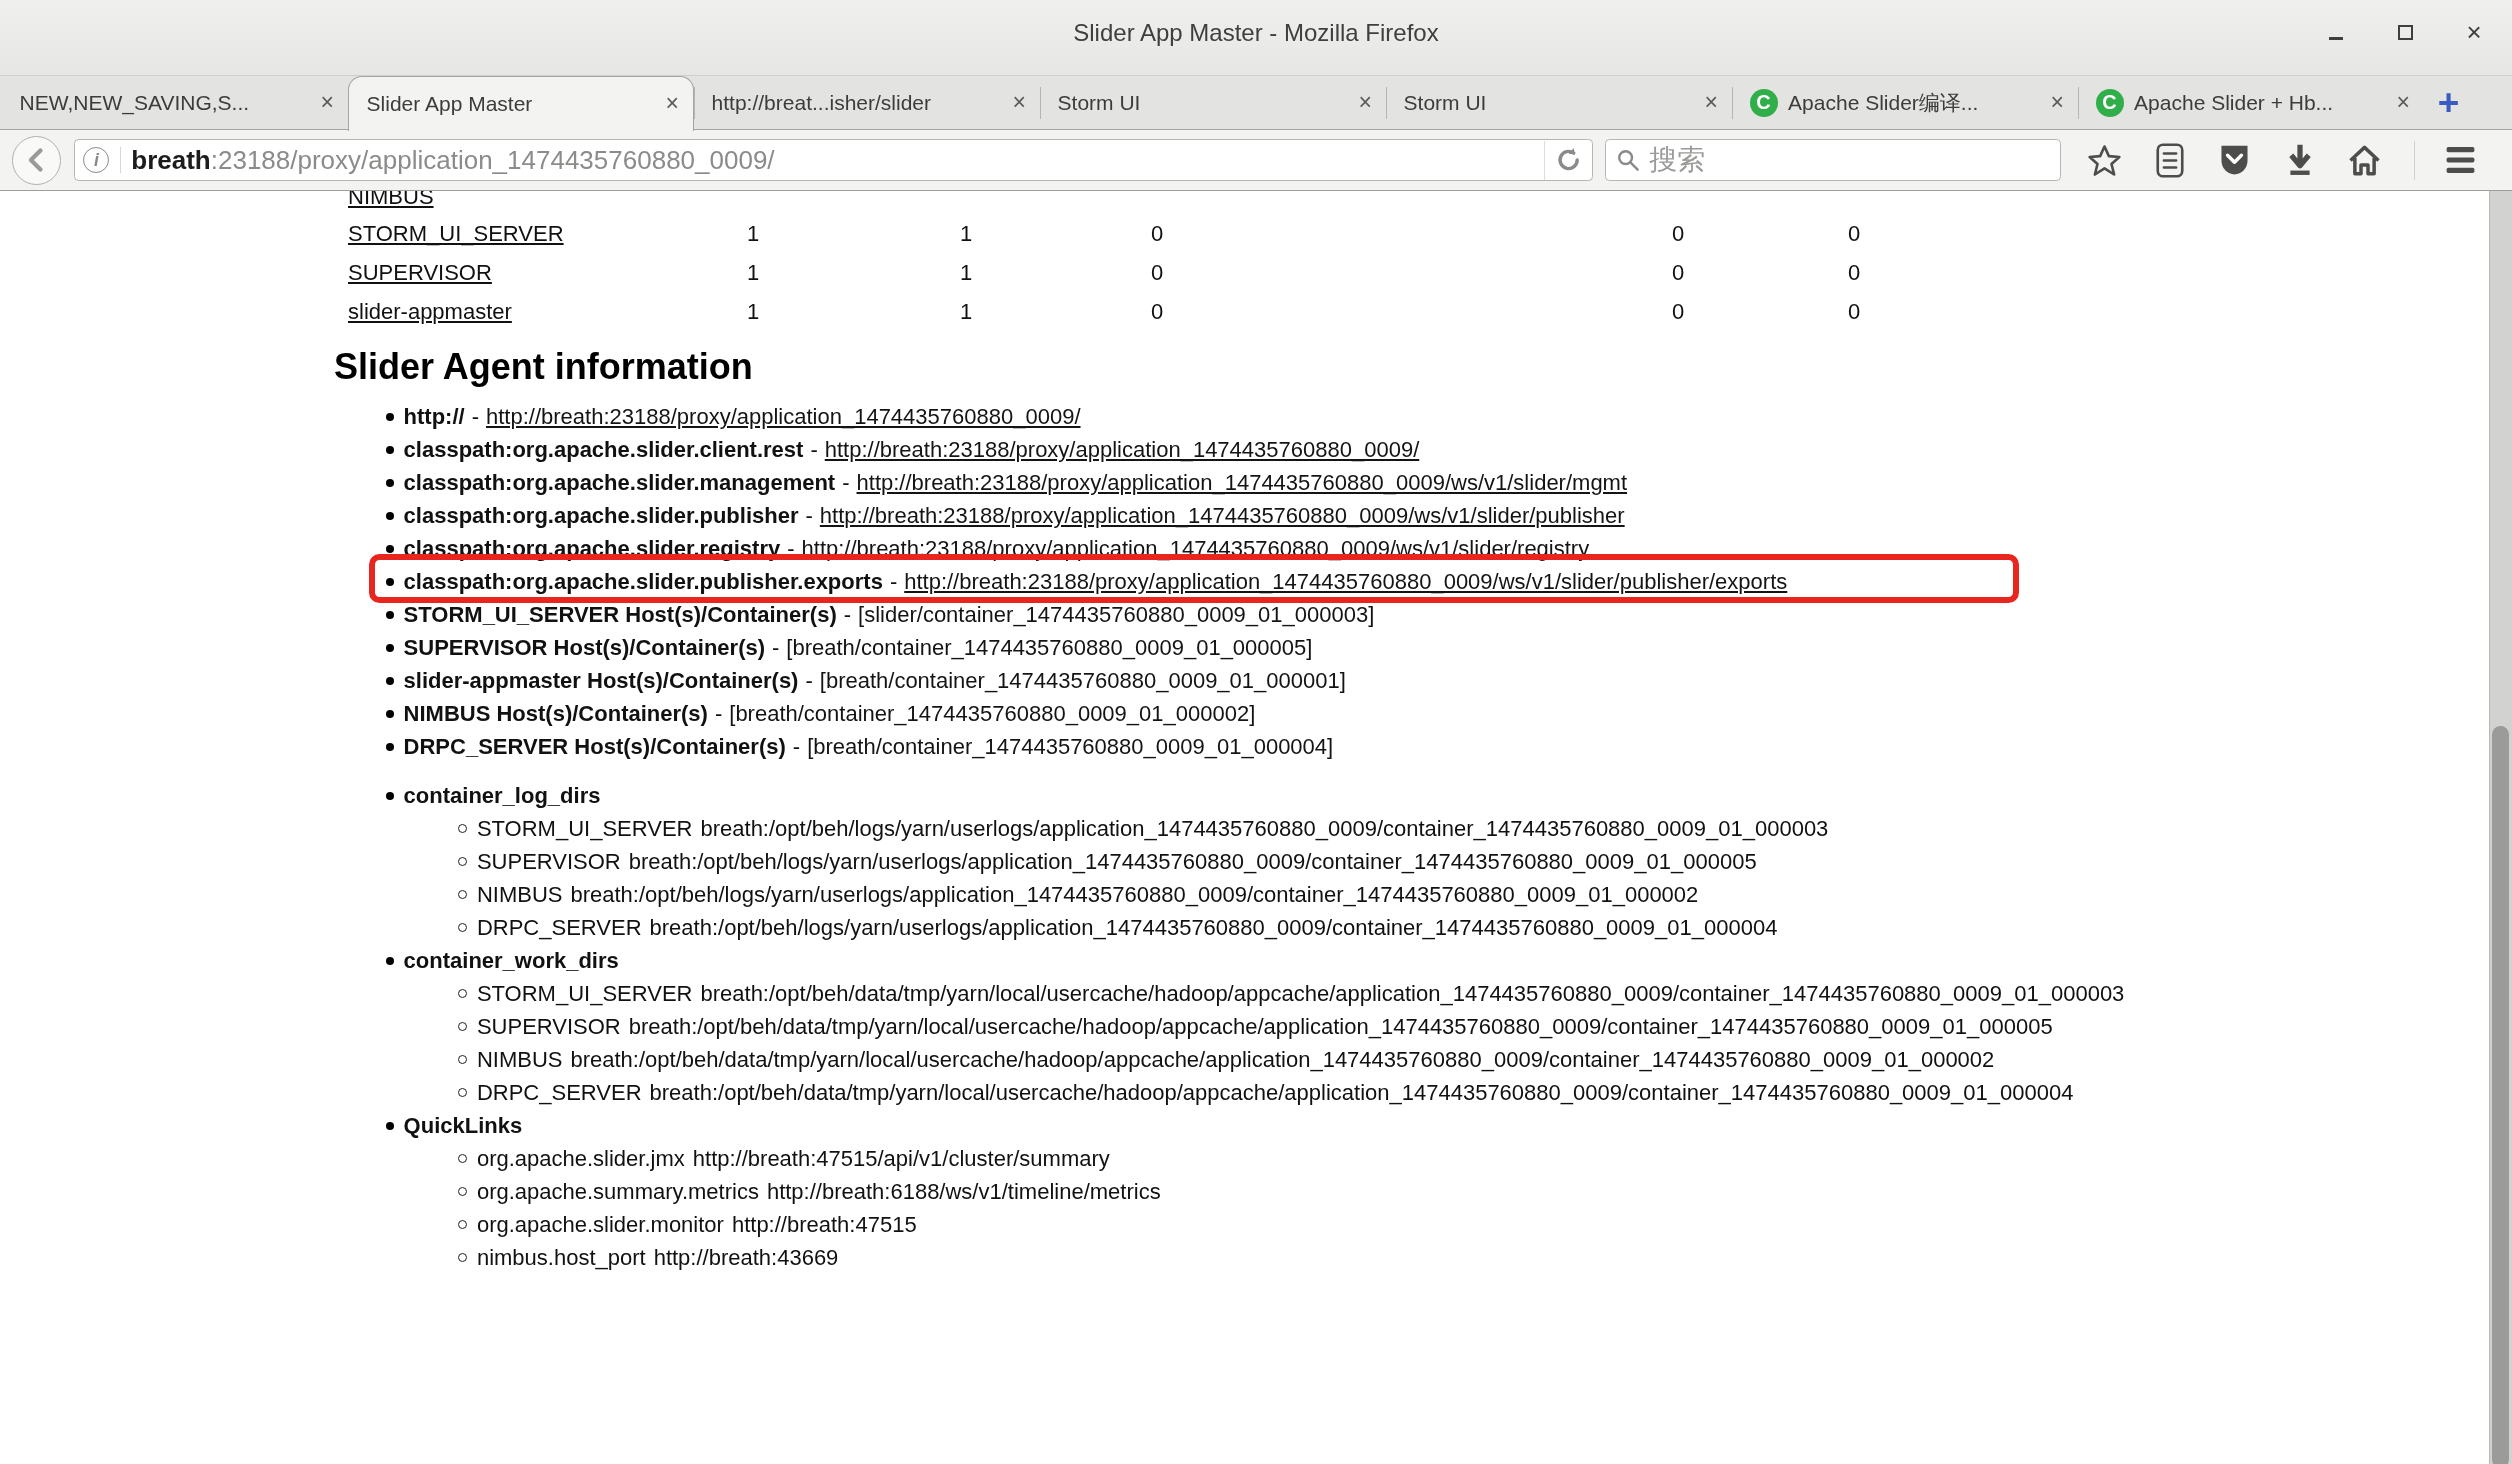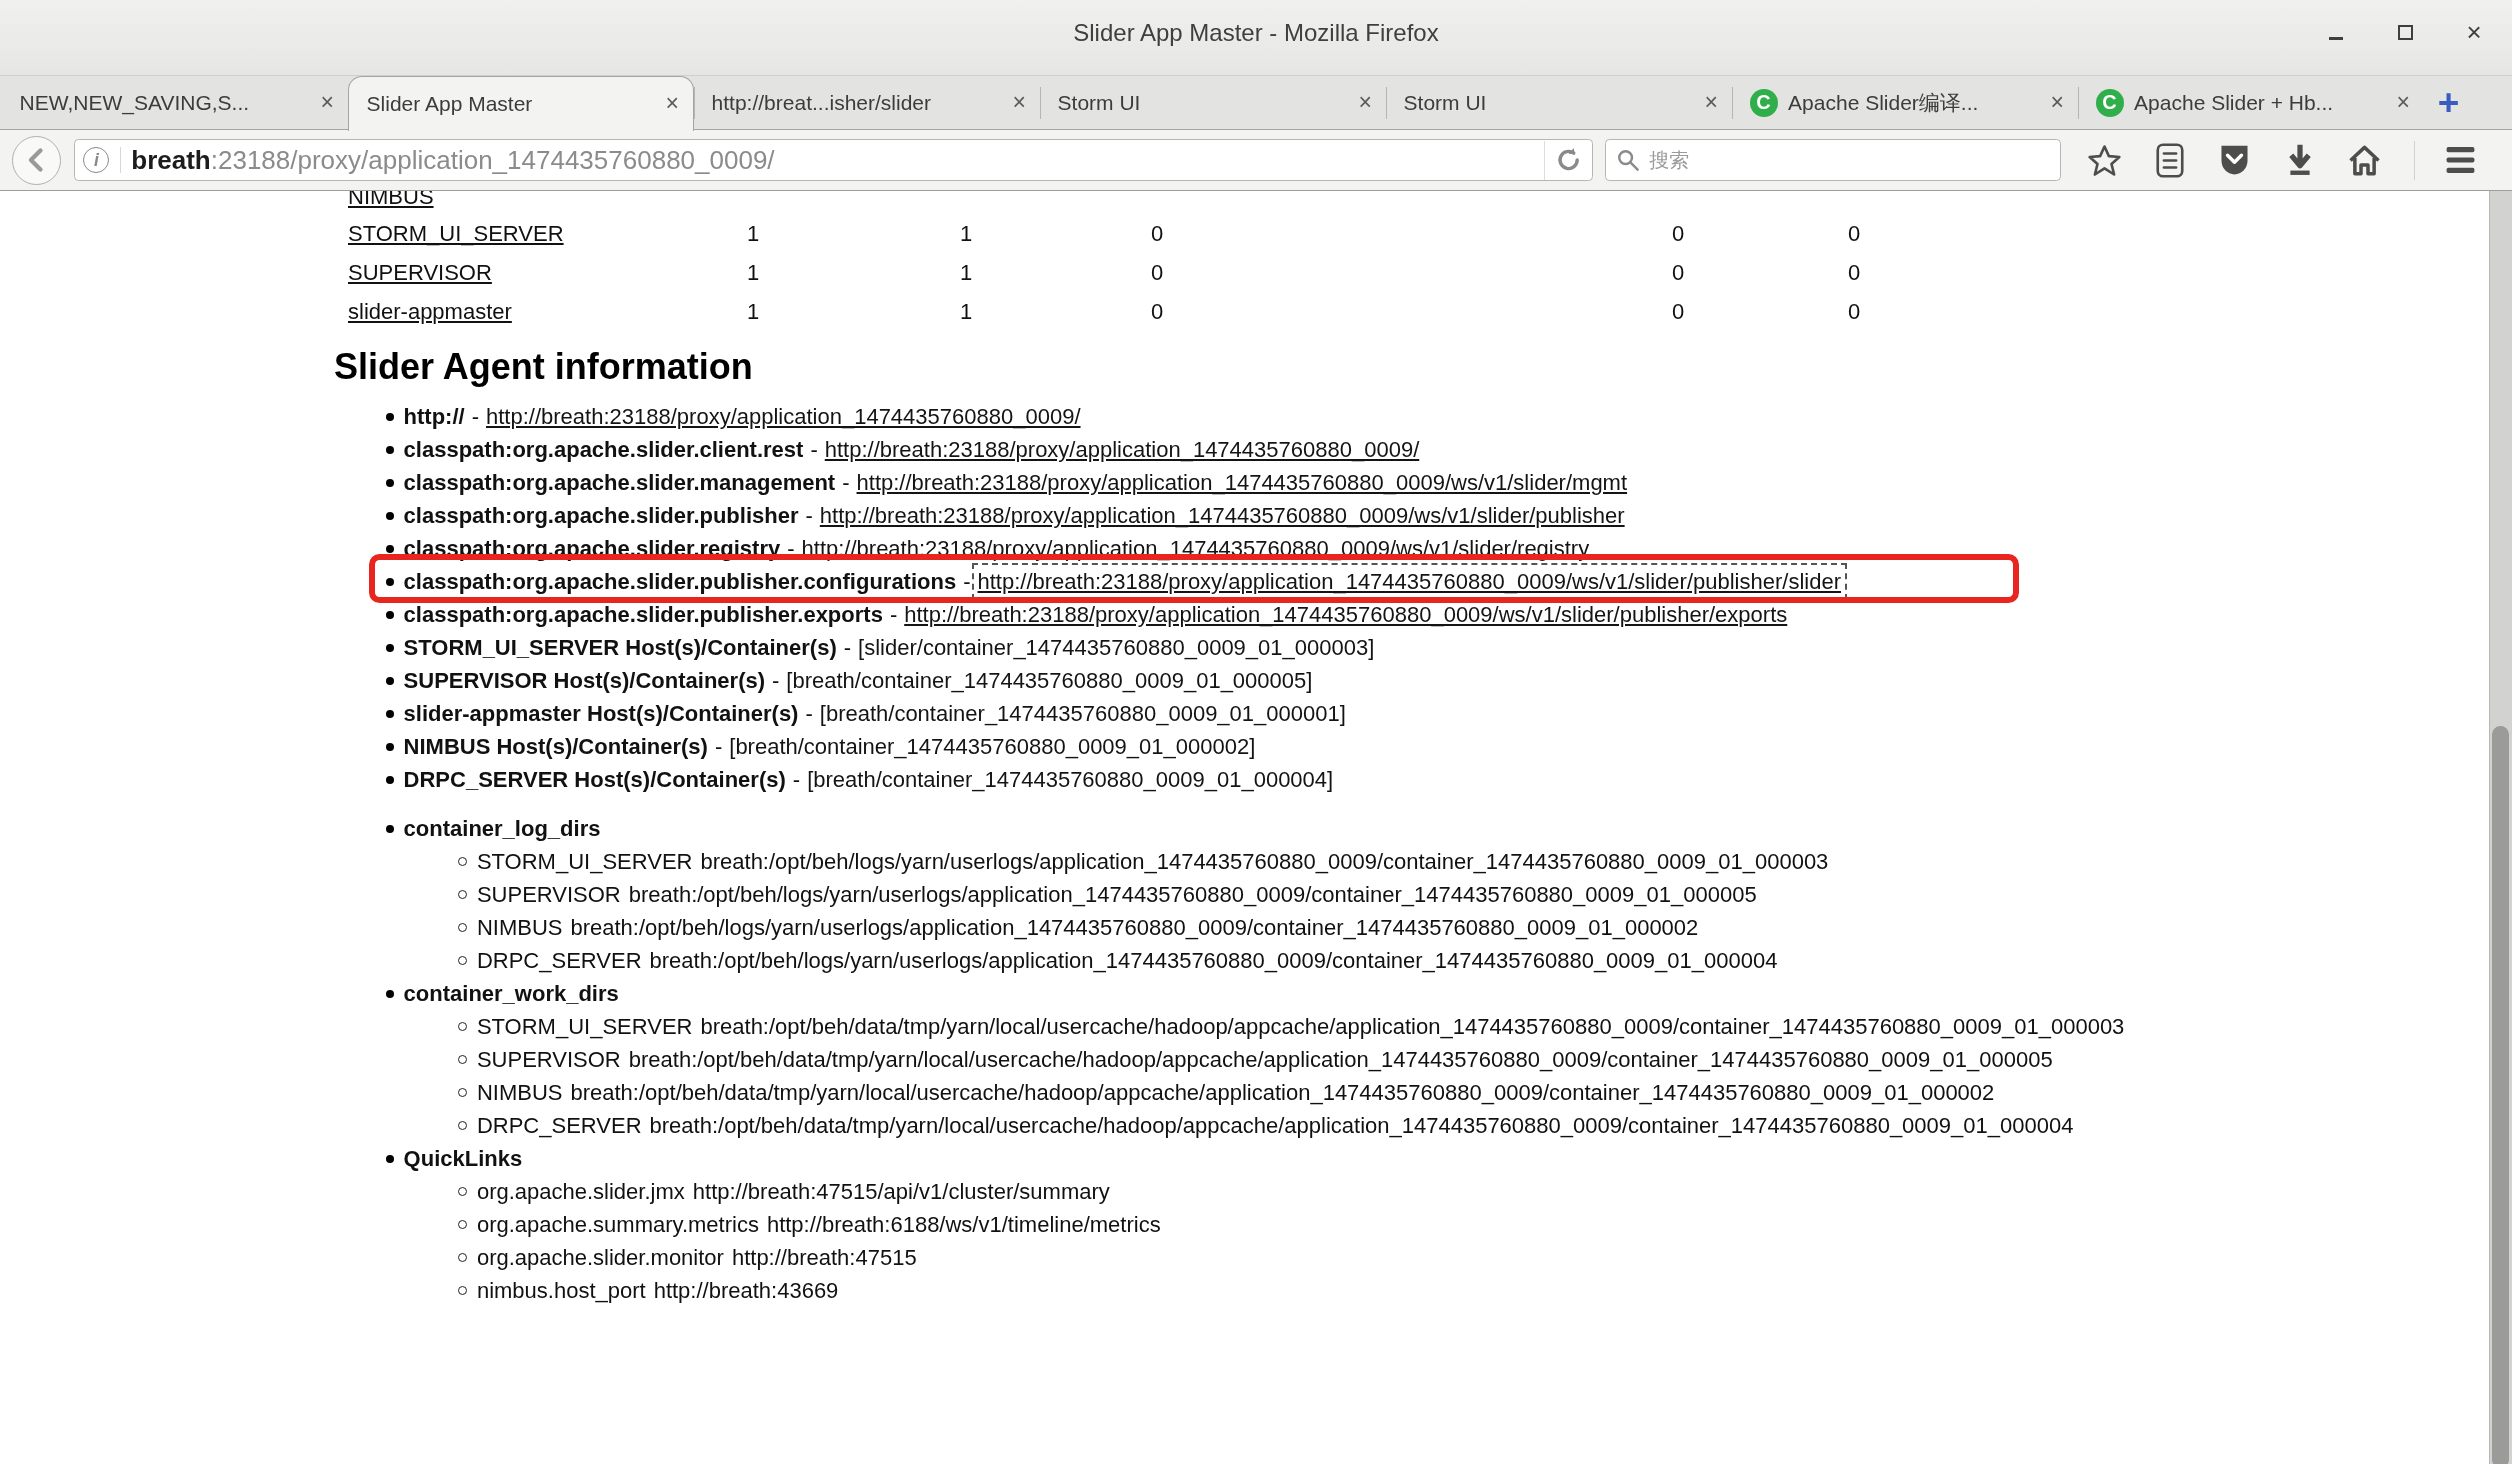--- a/index.html
+++ b/index.html
@@ -45,21 +45,21 @@
   .infocircle { width:26px; height:26px; border:1.8px solid #8a8a89; border-radius:50%;
             color:#8a8a89; font-size:17.6px; font-style:italic; font-weight:bold;
             display:flex; align-items:center; justify-content:center; flex:0 0 auto; }
   .urlsep { width:0.9px; height:26px; background:#d7d7d6; }
   .urltext { flex:1; font-size:26px; white-space:nowrap; overflow:hidden; }
   .urltext b { color:#1c1c1c; font-weight:bold; }
   .urltext span { color:#8b8b8a; }
   .reload { flex:0 0 auto; border-left:0.9px solid #ddd; padding-left:8.8px; }
   .searchbar { height:42px; flex:0 0 456px; background:#fff; border:1.8px solid #b6b6b5; border-radius:4.4px;
             display:flex; align-items:center; padding:0 10.5px; gap:8.8px; }
-  .searchbar input { border:none; outline:none; font-size:20px; width:100%;
+  .searchbar input { border:none; outline:none; font-size:28px; width:100%;
             font-family:"Liberation Sans", sans-serif; color:#333; }
   .searchbar input::placeholder { color:#9a9a99; }
   .toolicons { display:flex; align-items:center; gap:26px; margin-left:12.3px; }
   .ticon { width:39px; height:39px; display:flex; align-items:center; justify-content:center; }
   .menusep { width:0.9px; height:39px; background:#d0d0cf; margin-left:3.5px; }
 
   
   #content { position:relative; height:1280px; background:#fff; overflow:hidden; }
   .scrollbar { position:absolute; right:0; top:0; bottom:0; width:23px; background:#d2d2d1;
             border-left:0.9px solid #b7b7b6; }
@@ -255,21 +255,20 @@
   </div>
 
   <h2 class="agent-h">Slider Agent information</h2>
 
   <ul class="lv1 agent-list">
     <li><b>http://</b><span class="sep">-</span><a class="lnk">http://breath:23188/proxy/application_1474435760880_0009/</a></li>
     <li><b>classpath:org.apache.slider.client.rest</b><span class="sep">-</span><a class="lnk">http://breath:23188/proxy/application_1474435760880_0009/</a></li>
     <li><b>classpath:org.apache.slider.management</b><span class="sep">-</span><a class="lnk">http://breath:23188/proxy/application_1474435760880_0009/ws/v1/slider/mgmt</a></li>
     <li><b>classpath:org.apache.slider.publisher</b><span class="sep">-</span><a class="lnk">http://breath:23188/proxy/application_1474435760880_0009/ws/v1/slider/publisher</a></li>
     <li><b>classpath:org.apache.slider.registry</b><span class="sep">-</span><a class="lnk">http://breath:23188/proxy/application_1474435760880_0009/ws/v1/slider/registry</a></li>
-    <li class="hl"><b>classpath:org.apache.slider.publisher.configurations</b><span class="sep">-</span><a class="lnk">http://breath:23188/proxy/application_1474435760880_0009/ws/v1/slider/publisher/slider</a></li>
     <li><b>classpath:org.apache.slider.publisher.exports</b><span class="sep">-</span><a class="lnk">http://breath:23188/proxy/application_1474435760880_0009/ws/v1/slider/publisher/exports</a></li>
     <li><b>STORM_UI_SERVER Host(s)/Container(s)</b><span class="sep">-</span><span class="val">[slider/container_1474435760880_0009_01_000003]</span></li>
     <li><b>SUPERVISOR Host(s)/Container(s)</b><span class="sep">-</span><span class="val">[breath/container_1474435760880_0009_01_000005]</span></li>
     <li><b>slider-appmaster Host(s)/Container(s)</b><span class="sep">-</span><span class="val">[breath/container_1474435760880_0009_01_000001]</span></li>
     <li><b>NIMBUS Host(s)/Container(s)</b><span class="sep">-</span><span class="val">[breath/container_1474435760880_0009_01_000002]</span></li>
     <li><b>DRPC_SERVER Host(s)/Container(s)</b><span class="sep">-</span><span class="val">[breath/container_1474435760880_0009_01_000004]</span></li>
   </ul>
 
   <div class="red-box"></div>
 

